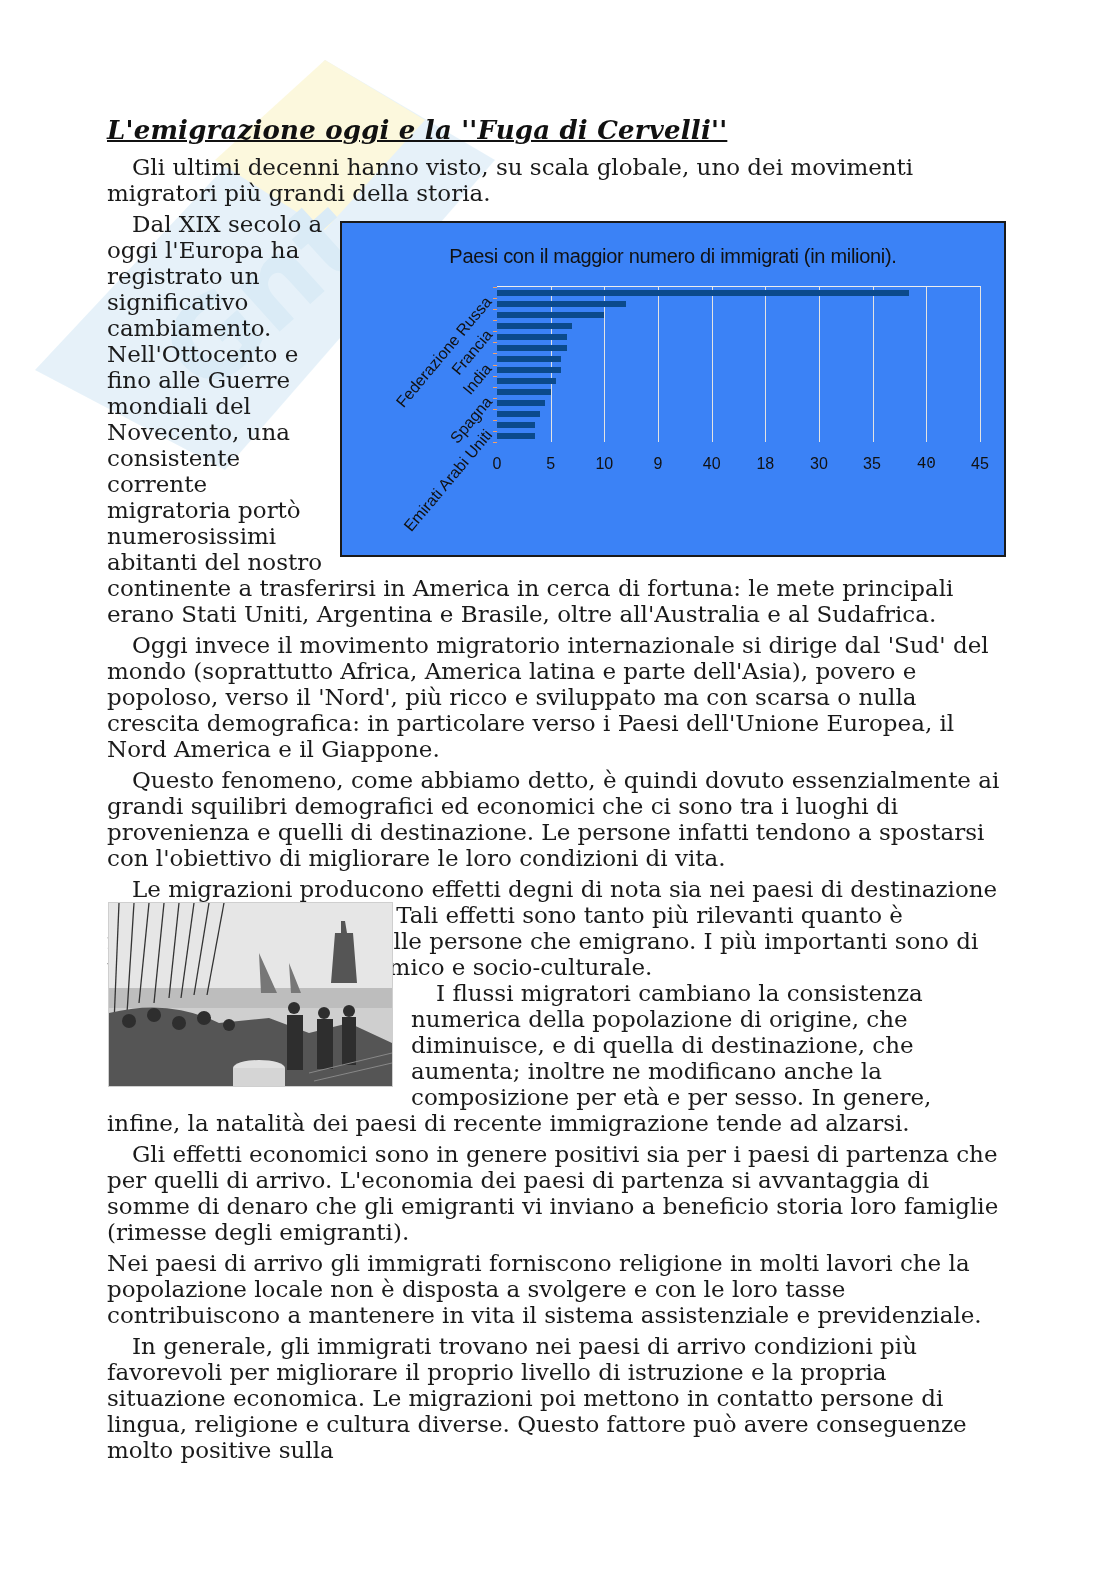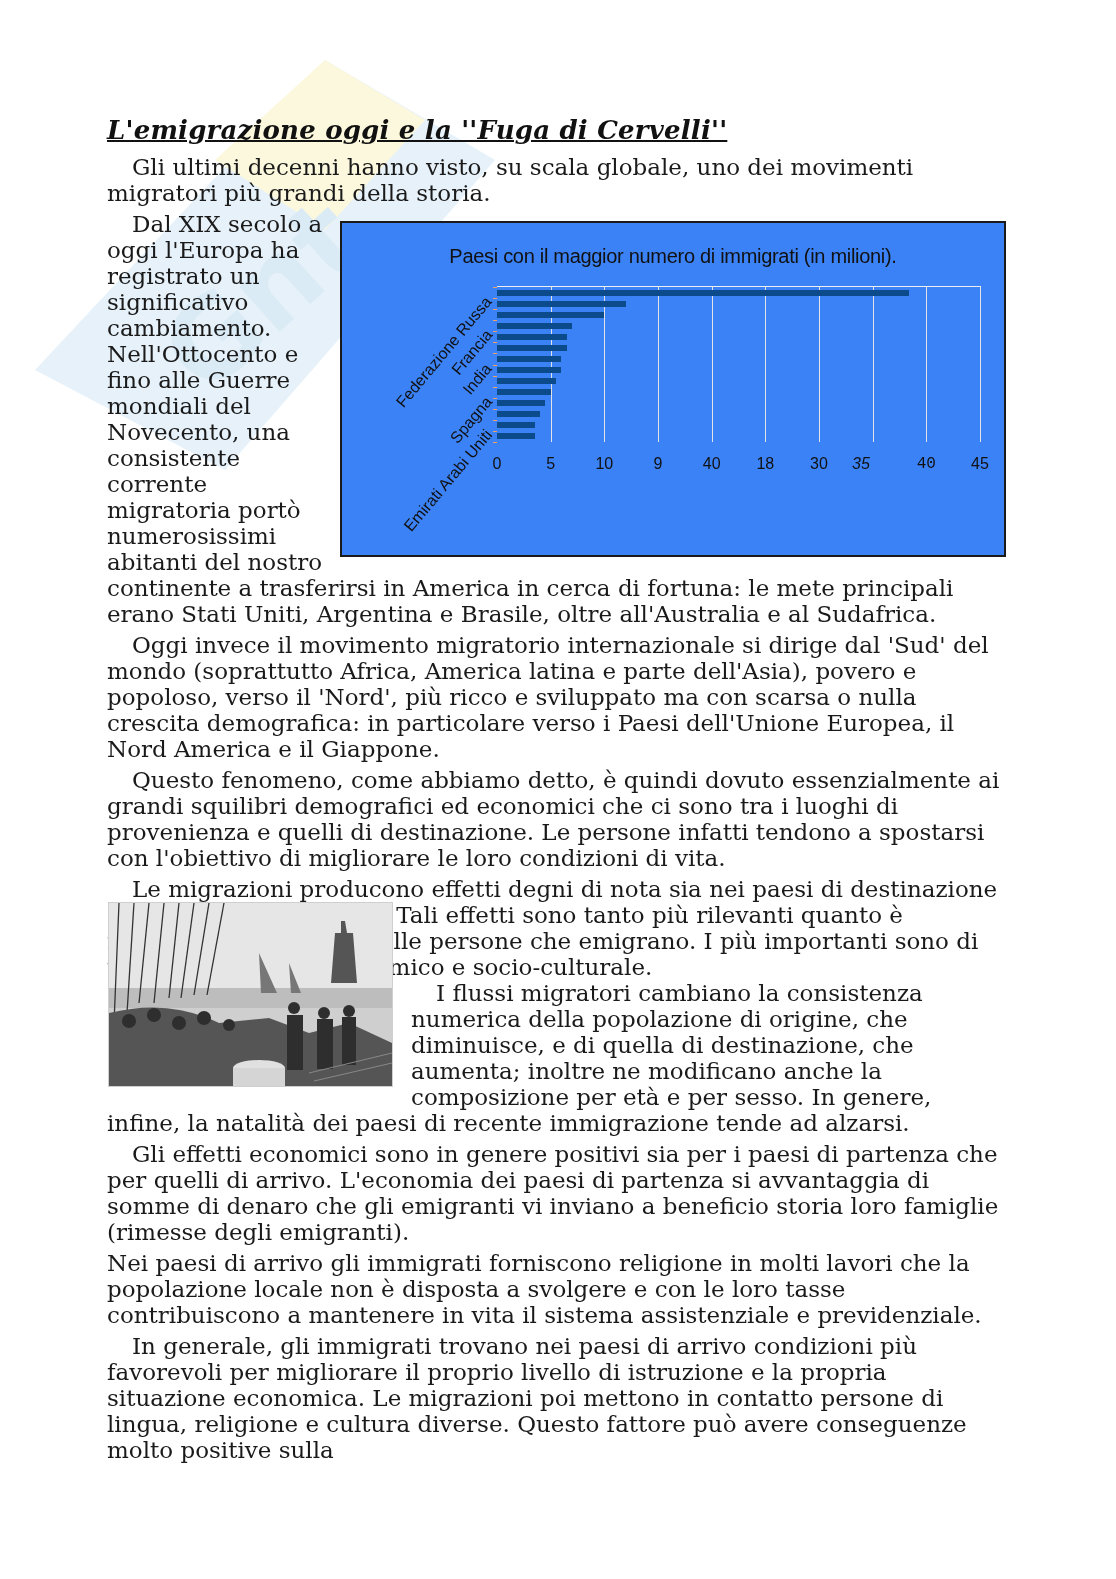--- a/index.html
+++ b/index.html
@@ -88,21 +88,21 @@
         <div class="bar" style="top: 146.464px; width: 37.5667px; background: rgb(11, 74, 139);"></div>
       </div>
     <div class="xlabels" id="xlabels">
         <div class="xlabel" style="left: 0px;">0</div>
         <div class="xlabel" style="left: 53.6667px;">5</div>
         <div class="xlabel" style="left: 107.333px; text-align: right;">10</div>
         <div class="xlabel" style="left: 161px;">9</div>
         <div class="xlabel" style="left: 214.667px;">40</div>
         <div class="xlabel" style="left: 268.333px;">18</div>
         <div class="xlabel" style="left: 322px;">30</div>
-        <div class="xlabel" style="left: 364px; font-style: italic;">35</div>
+        <div class="xlabel" style="left: 375px;">35</div>
         <div class="xlabel" style="left: 429.333px; font-family: Liberation Mono, monospace;">40</div>
         <div class="xlabel" style="left: 483px;">45</div>
       </div>
     <div id="ylabels">
         <div class="ylabel" style="right: 515px; top: 67.0714px;">Federazione Russa</div>
         <div class="ylabel" style="right: 515px; top: 100.286px;">Francia</div>
         <div class="ylabel" style="right: 515px; top: 133.5px;">India</div>
         <div class="ylabel" style="right: 515px; top: 166.714px;">Spagna</div>
         <div class="ylabel" style="right: 515px; top: 199.929px;">Emirati Arabi Uniti</div>
       </div>

